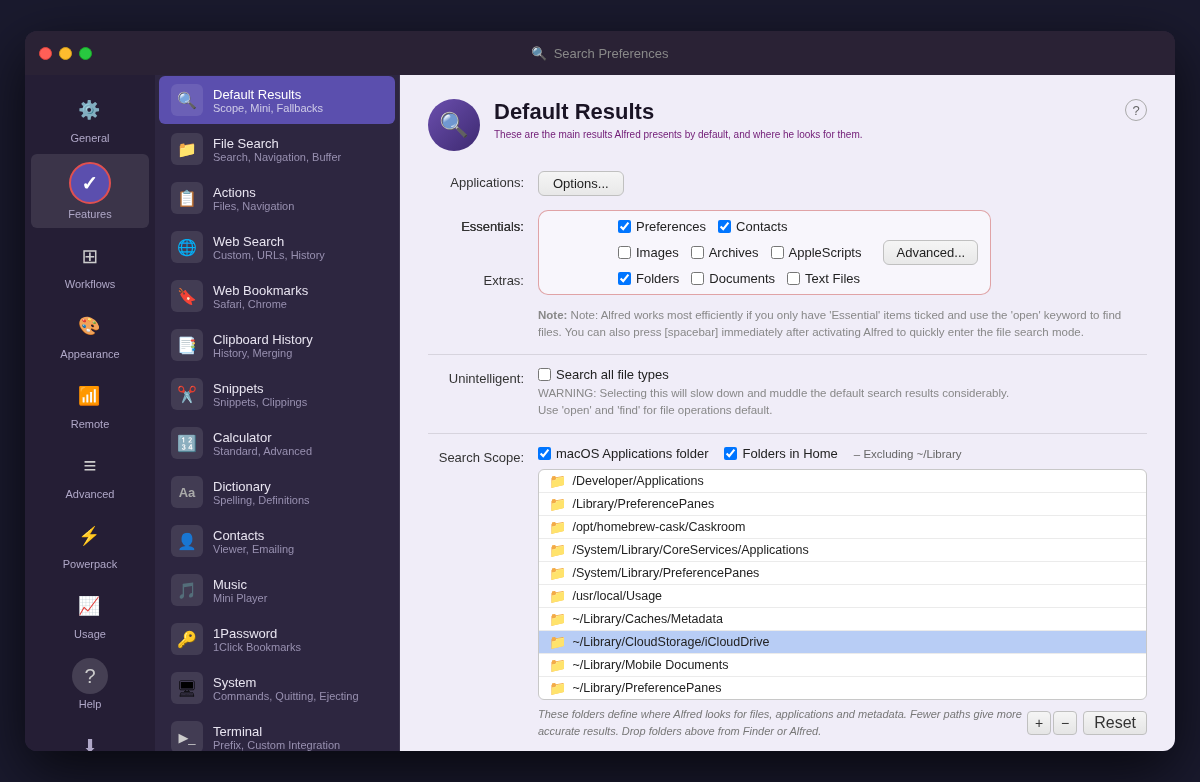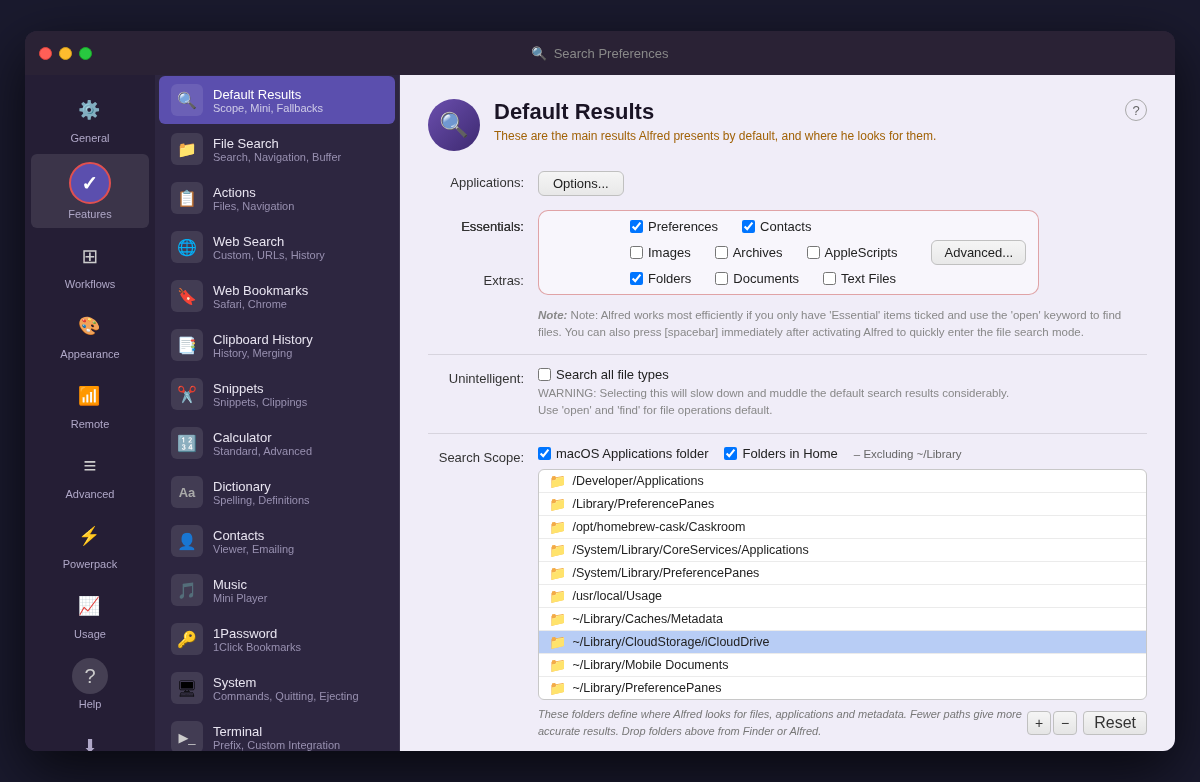--- a/index.html
+++ b/index.html
@@ -161,21 +161,21 @@
       height: 52px;
       border-radius: 50%;
       background: linear-gradient(135deg, #6b4fae, #3d2970);
       display: flex;
       align-items: center;
       justify-content: center;
       font-size: 24px;
       flex-shrink: 0;
     }
     .content-title { font-size: 22px; font-weight: 600; color: #1a1425; margin-bottom: 4px; }
-    .content-subtitle { font-size: 12px; color: #a16207; }
+    .content-subtitle { font-size: 10px; color: #701a75; }
     .help-btn {
       width: 22px; height: 22px; border-radius: 50%;
       border: 1.5px solid #aaa;
       background: transparent;
       color: #666;
       font-size: 13px;
       cursor: pointer;
       display: flex; align-items: center; justify-content: center;
     }
     
@@ -205,21 +205,21 @@
     }
     .essentials-block {
       background: rgba(255,255,255,0.5);
       border: 1.5px solid rgba(200,80,80,0.5);
       border-radius: 10px;
       padding: 8px 12px;
       margin-bottom: 4px;
     }
     .essentials-row {
       display: flex;
-      gap: 24px;
+      gap: 12px;
       align-items: center;
       margin-bottom: 6px;
     }
     .essentials-row:last-child { margin-bottom: 0; }
     .row-label {
       font-size: 13px;
       color: #333;
       width: 55px;
       flex-shrink: 0;
       font-weight: 500;
@@ -555,21 +555,21 @@
       <div style="display:flex; margin-top:-100px; pointer-events:none;">
         <div style="width:110px; text-align:right; padding-right:14px; font-size:13px; color:#333; flex-shrink:0; line-height:28px;">
           <div style="margin-bottom:26px;">Essentials:</div>
           <div style="color:#333; font-size:13px;">Extras:</div>
         </div>
       </div>
 
       <div style="display:flex; margin-top:6px;">
         <div style="width:110px; flex-shrink:0;"></div>
         <div class="note-text">
-          <span style="font-weight:600; font-style:italic;">Note:</span>
+          <span style="font-weight:600; ">Note:</span>
           <span>Note: Alfred works most efficiently if you only have 'Essential' items ticked and use the 'open' keyword to find files. You can also press [spacebar] immediately after activating Alfred to quickly enter the file search mode.</span>
         </div>
       </div>
 
       <div class="divider"></div>
 
       <div class="setting-row">
         <div class="setting-label">Unintelligent:</div>
         <div class="setting-content">
           <div class="unintelligent-row">

